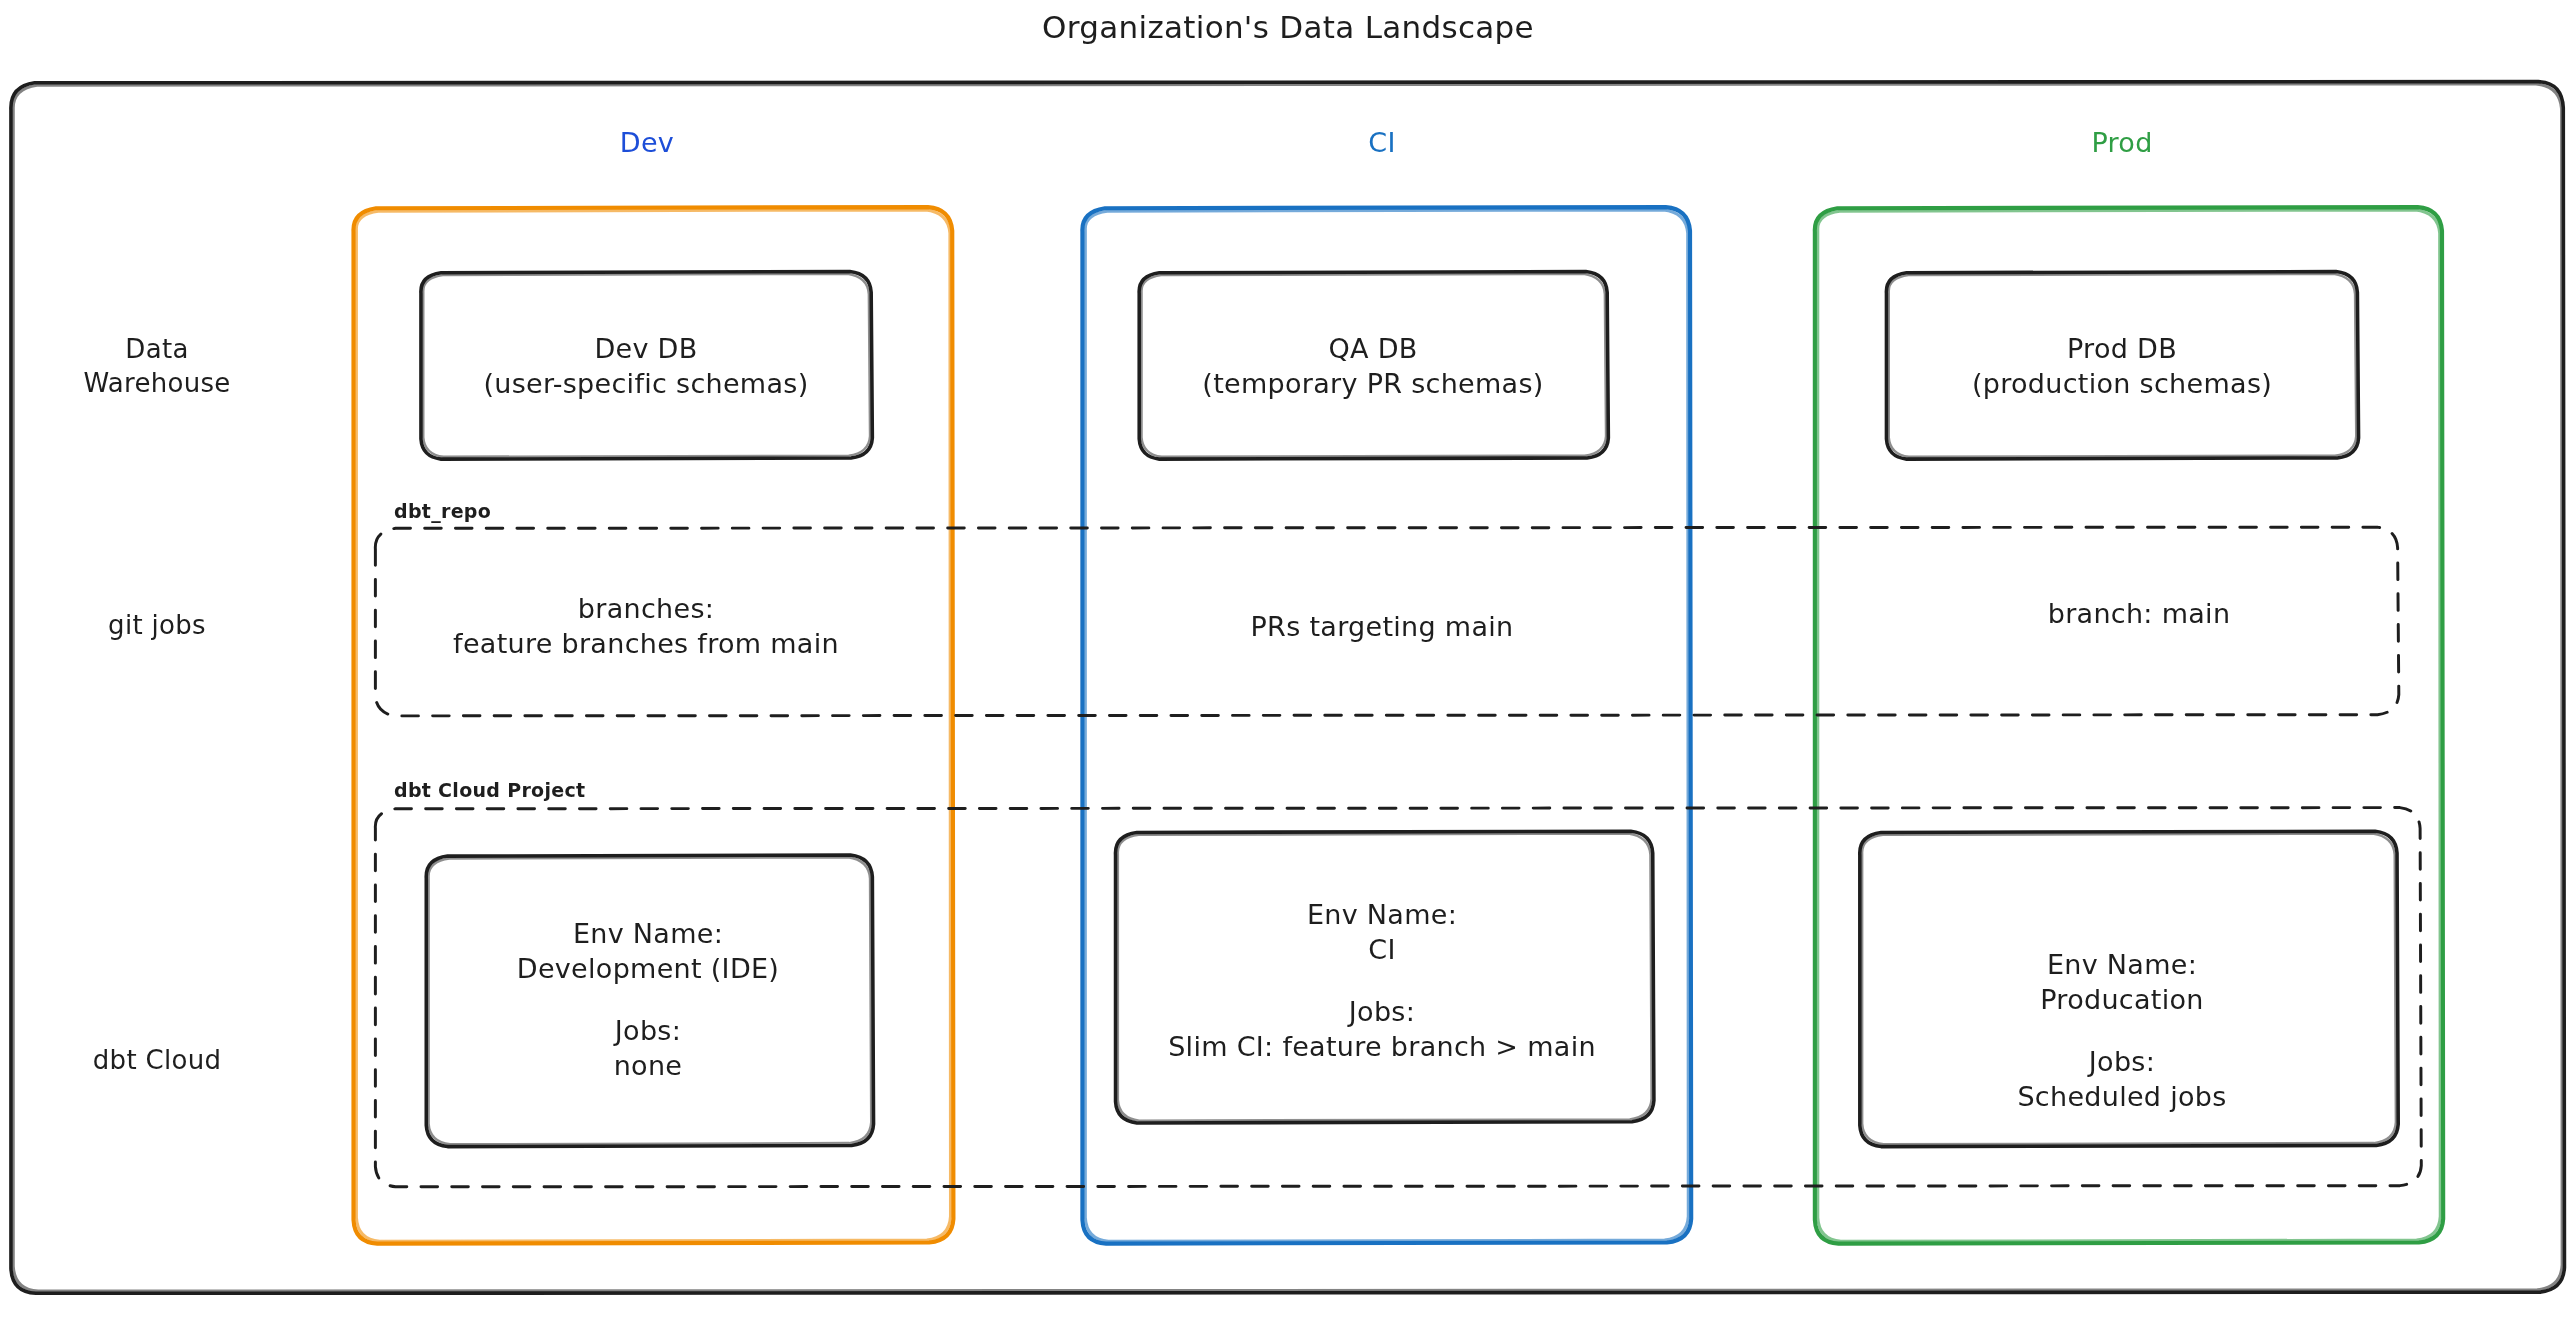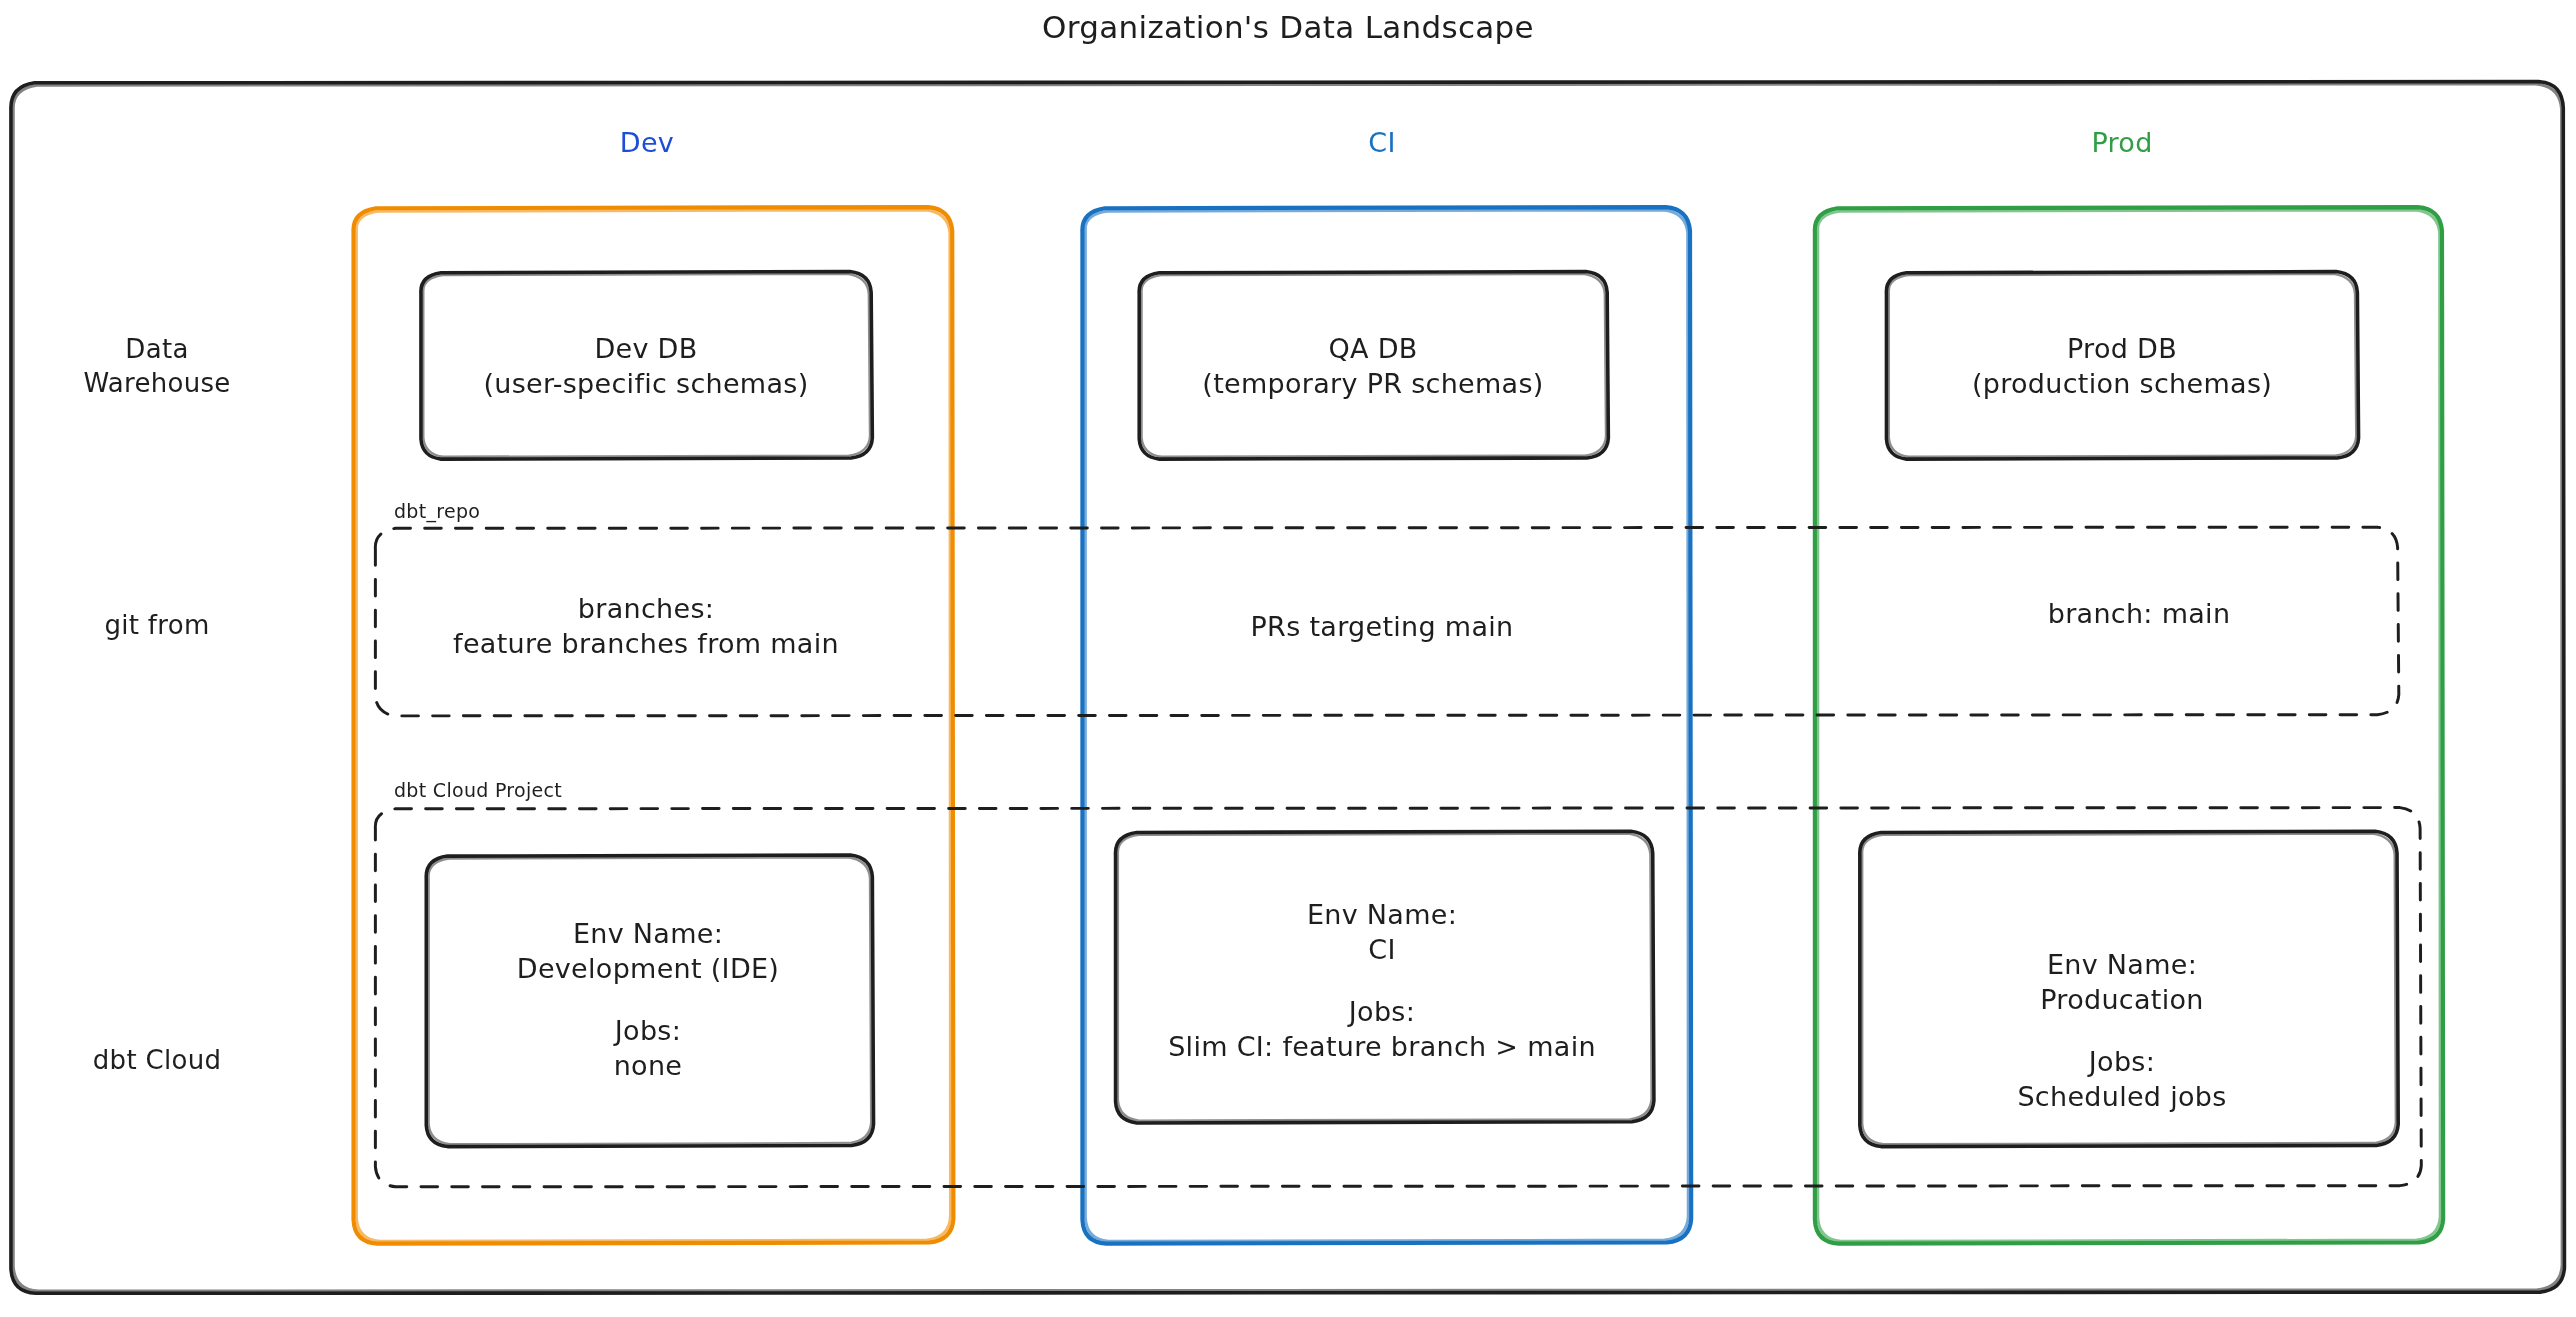--- a/index.html
+++ b/index.html
@@ -75,20 +75,21 @@
 
   .node-text {
     font-size: 27px;
     text-align: center;
     transform: translate(-50%, -50%);
   }
 
   .group-label {
     font-size: 19px;
     text-align: left;
+    font-weight: bold;
   }
 
   .blank-line { display: block; height: 27px; }
 </style>
 </head>
 <body>
 
 <div id="canvas">
 
   <svg id="strokes" viewBox="0 0 4353 2226">
@@ -150,21 +151,21 @@
   </svg>
 
   <div class="txt ctr" id="diagram-title">Organization's Data Landscape</div>
 
   <div class="txt ctr col-header dev" style="left:647px; top:125px;">Dev</div>
   <div class="txt ctr col-header ci" style="left:1382px; top:125px;">CI</div>
   <div class="txt ctr col-header prod" style="left:2122px; top:125px;">Prod</div>
 
   <div class="txt row-label" style="left:157px; top:367px;">Data
 Warehouse</div>
-  <div class="txt row-label" style="left:157px; top:626px;">git from</div>
+  <div class="txt row-label" style="left:157px; top:626px;">git jobs</div>
   <div class="txt row-label" style="left:157px; top:1061px;">dbt Cloud</div>
 
   <div class="txt group-label" style="left:394px; top:499px;">dbt_repo</div>
   <div class="txt group-label" style="left:394px; top:778px;">dbt Cloud Project</div>
 
   <div class="txt node-text" style="left:646px; top:366px;">Dev DB
 (user-specific schemas)</div>
   <div class="txt node-text" style="left:1373px; top:366px;">QA DB
 (temporary PR schemas)</div>
   <div class="txt node-text" style="left:2122px; top:366px;">Prod DB

